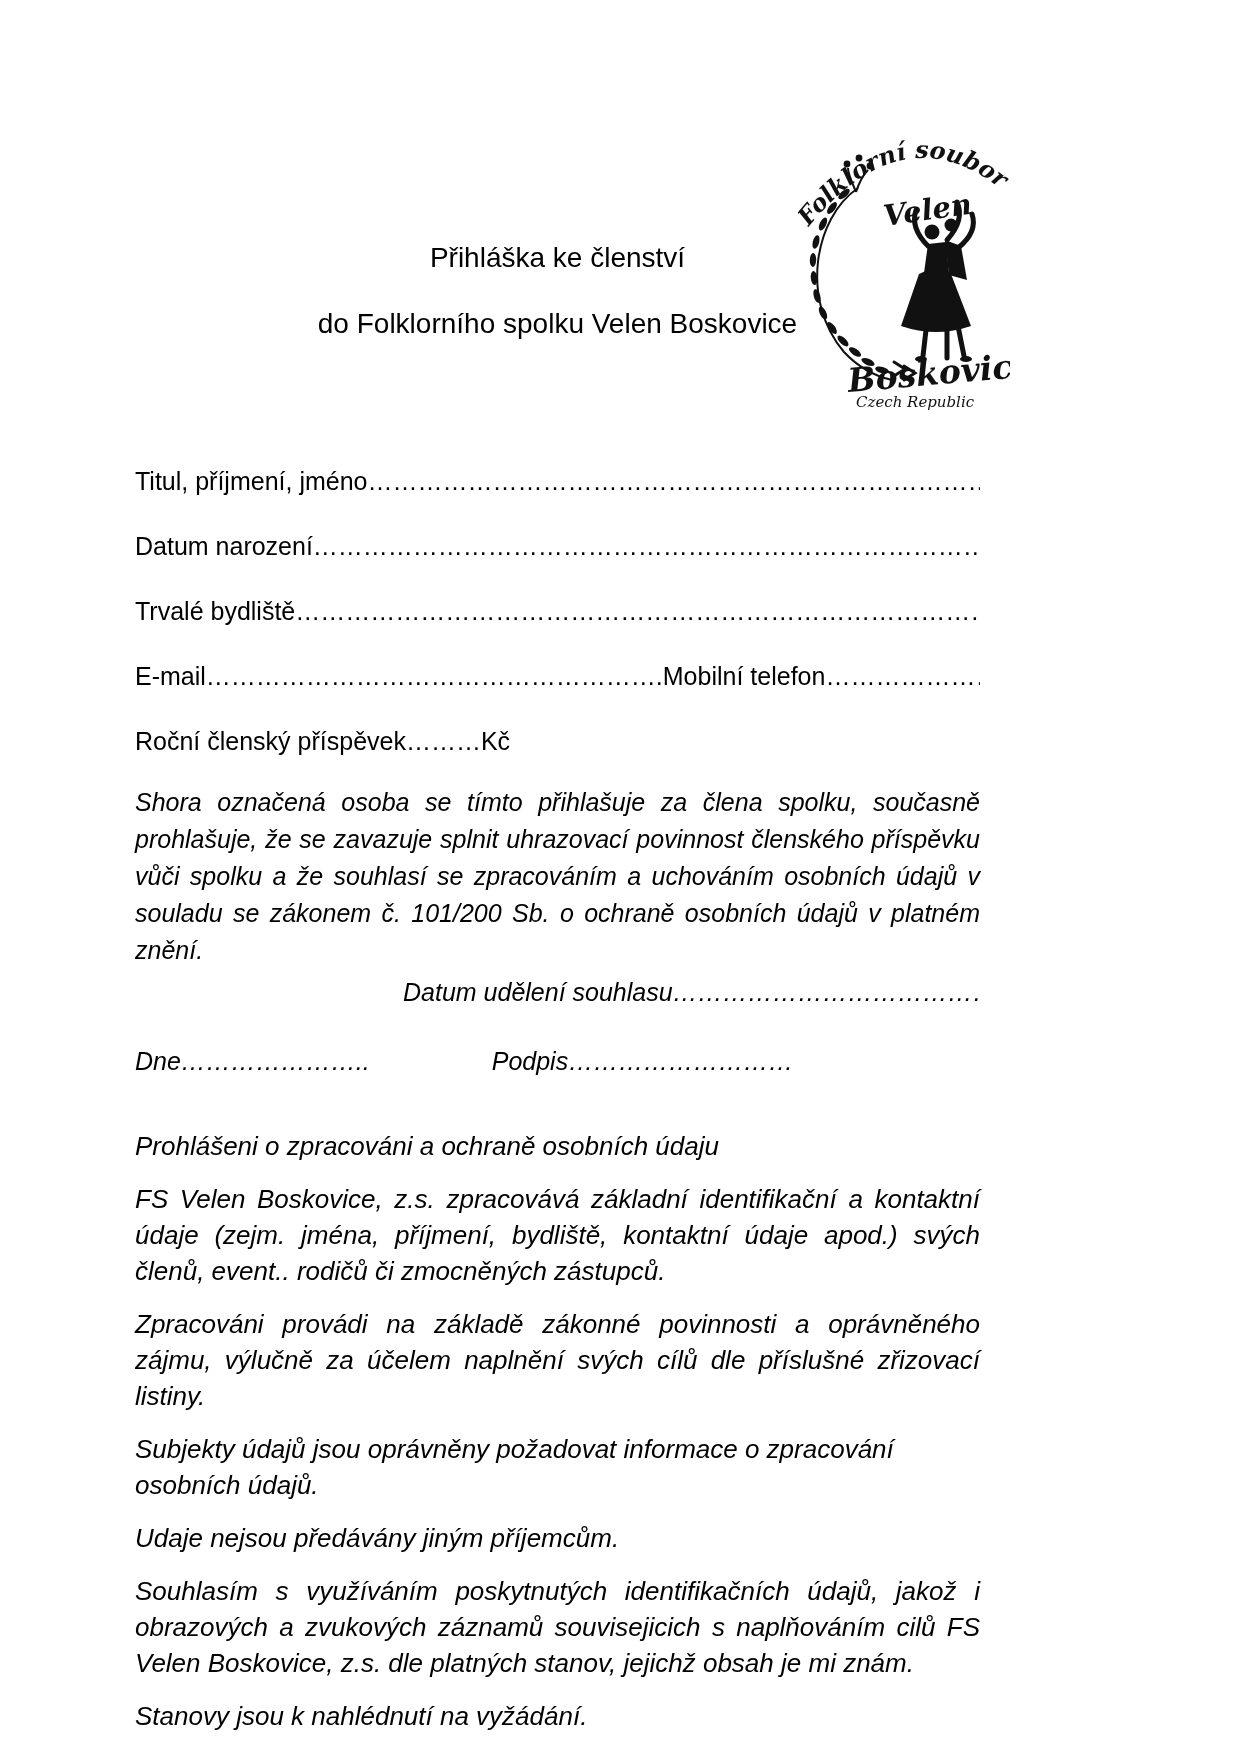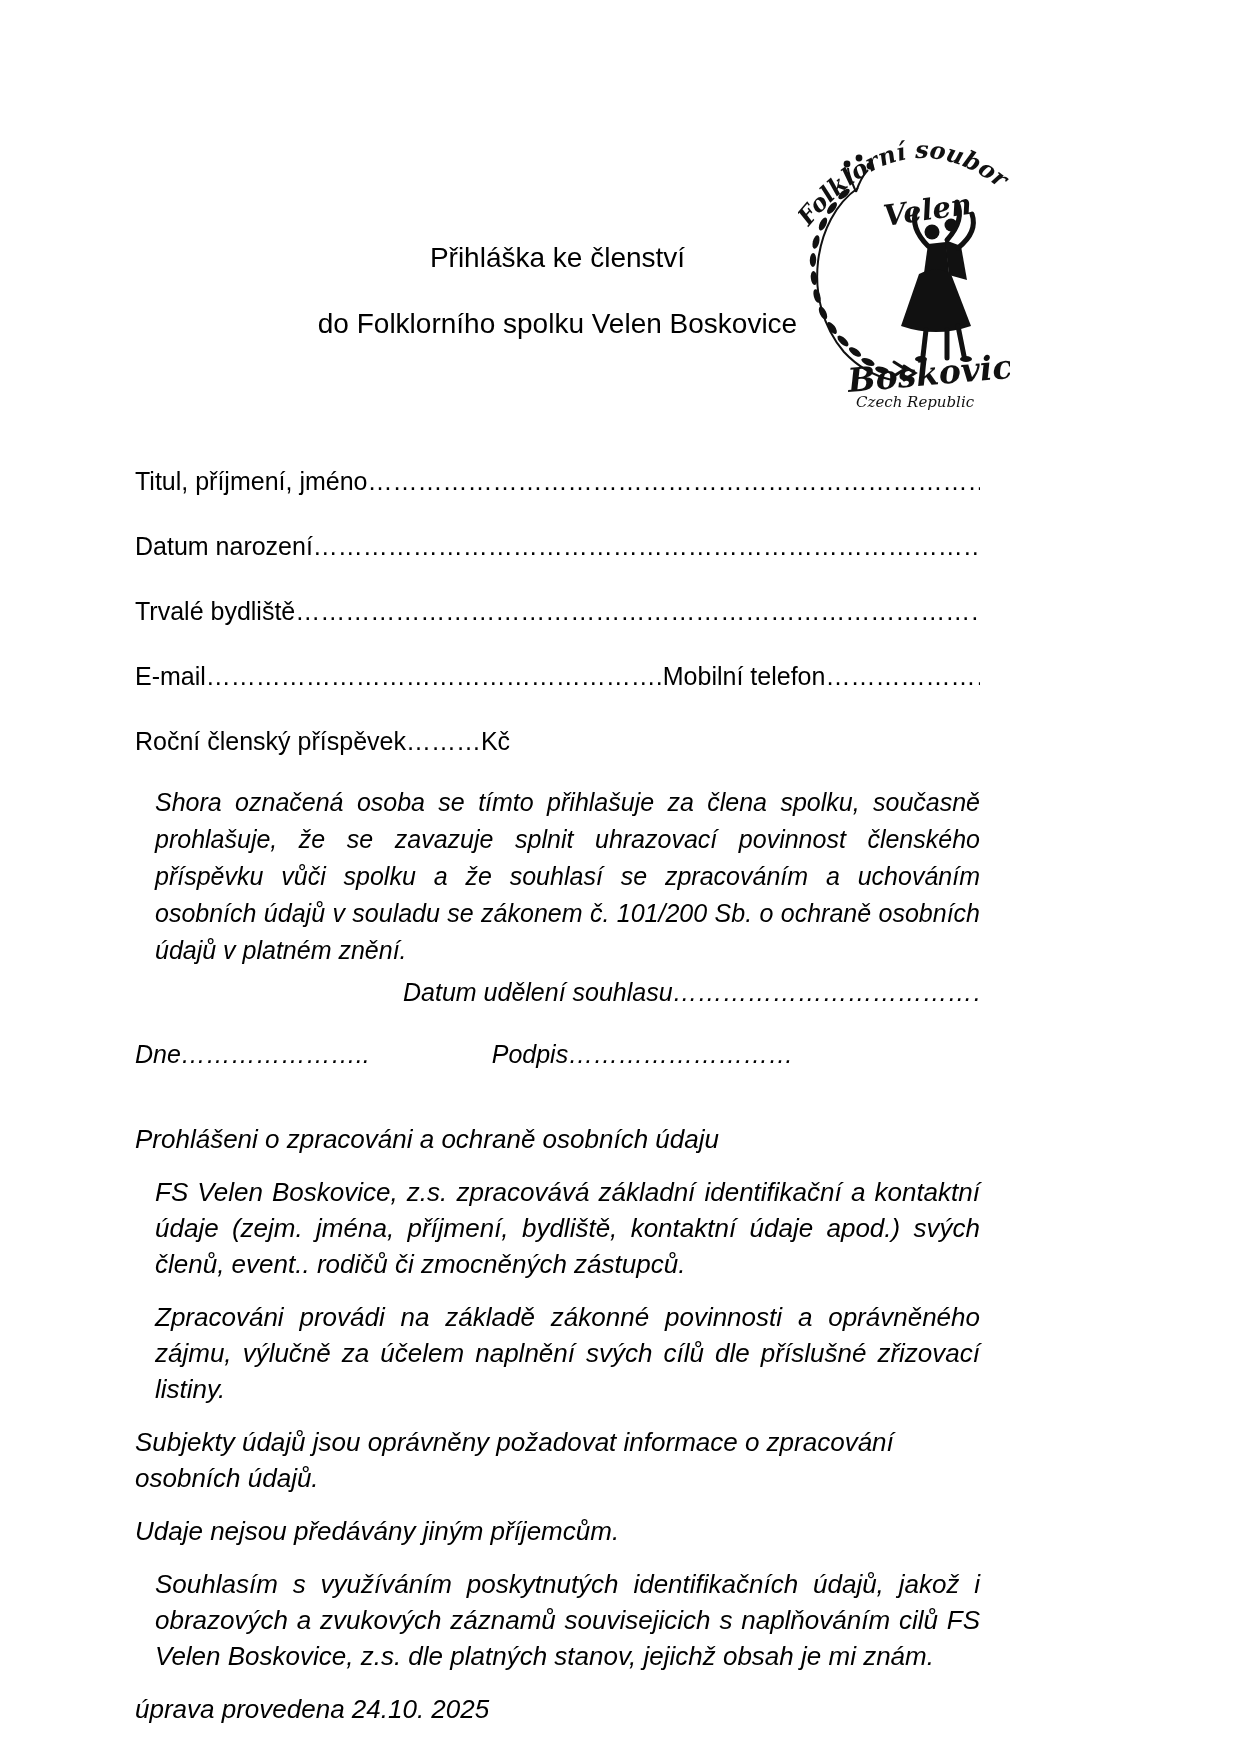--- a/index.html
+++ b/index.html
@@ -51,25 +51,25 @@
     overflow:hidden;
   }
   .sig-row {
     margin-top:32px;
     font-style:italic;
     font-size:25px;
     line-height:30px;
     white-space:nowrap;
   }
   .sig-dne { display:inline-block; }
-  .sig-podpis { display:inline-block; margin-left:115px; }
+  .sig-podpis { display:inline-block; margin-left:115px;margin-top:7px; }
   .decl { font-style:italic; font-size:26px; }
   .decl-heading { margin-top:52px; line-height:36px; }
   .decl p { margin-top:17px; line-height:36px; }
-  .p-justify { text-align:justify;margin-left:20px; }
+  .p-justify { text-align:justify; }
   
   .logo-wrap {
     position:absolute;
     left:798px; top:130px;
     width:212px; height:282px;
   }
   .logo-wrap svg { width:100%; height:100%; }
   .logo-script { font-family:"DejaVu Serif", serif; font-style:italic; font-weight:bold; }
   .logo-script-light { font-family:"DejaVu Serif", serif; font-style:italic; }
 </style>
@@ -169,17 +169,18 @@
       <span class="sig-podpis">Podpis………………………</span>
     </div>
 
     <div class="decl">
       <div class="decl-heading">Prohlášeni o zpracováni a ochraně osobních údaju</div>
       <p class="p-justify">FS Velen Boskovice, z.s. zpracovává základní identifikační a kontaktní údaje (zejm. jména, příjmení, bydliště, kontaktní údaje apod.) svých členů, event.. rodičů či zmocněných zástupců.</p>
       <p class="p-justify">Zpracováni provádi na základě zákonné povinnosti a oprávněného zájmu, výlučně za účelem naplnění svých cílů dle příslušné zřizovací listiny.</p>
       <p>Subjekty údajů jsou oprávněny požadovat informace o zpracování osobních údajů.</p>
       <p>Udaje nejsou předávány jiným příjemcům.</p>
       <p class="p-justify">Souhlasím s využíváním poskytnutých identifikačních údajů, jakož i obrazových a zvukových záznamů souvisejicich s naplňováním cilů FS Velen Boskovice, z.s. dle platných stanov, jejichž obsah je mi znám.</p>
+      <p>Stanovy jsou k nahlédnutí na vyžádání.</p>
       <p>úprava provedena 24.10. 2025</p>
     </div>
 
   </div>
 </div>
 
 </body></html>

